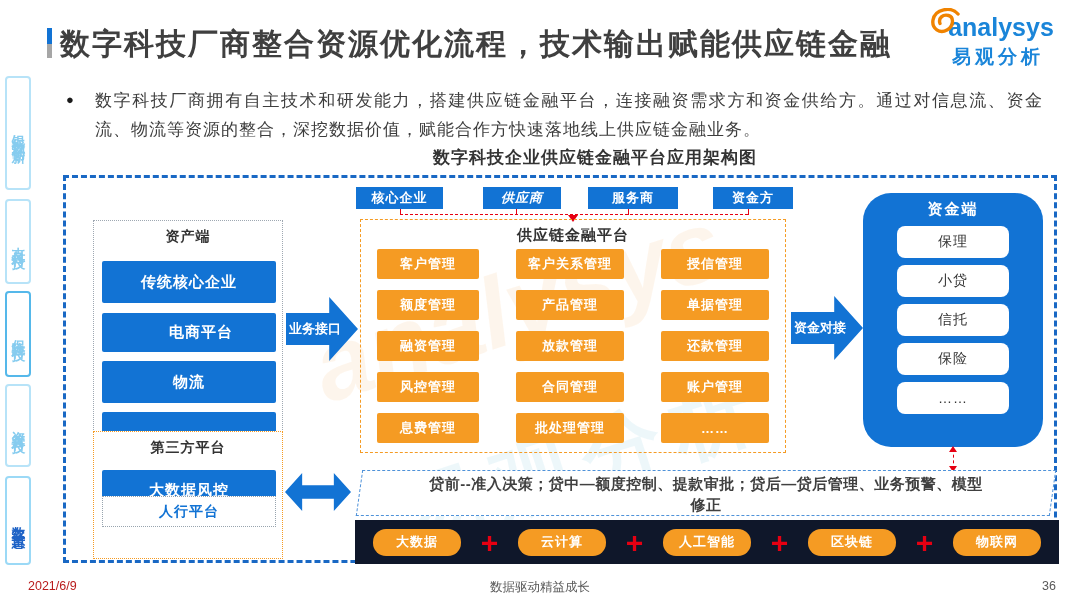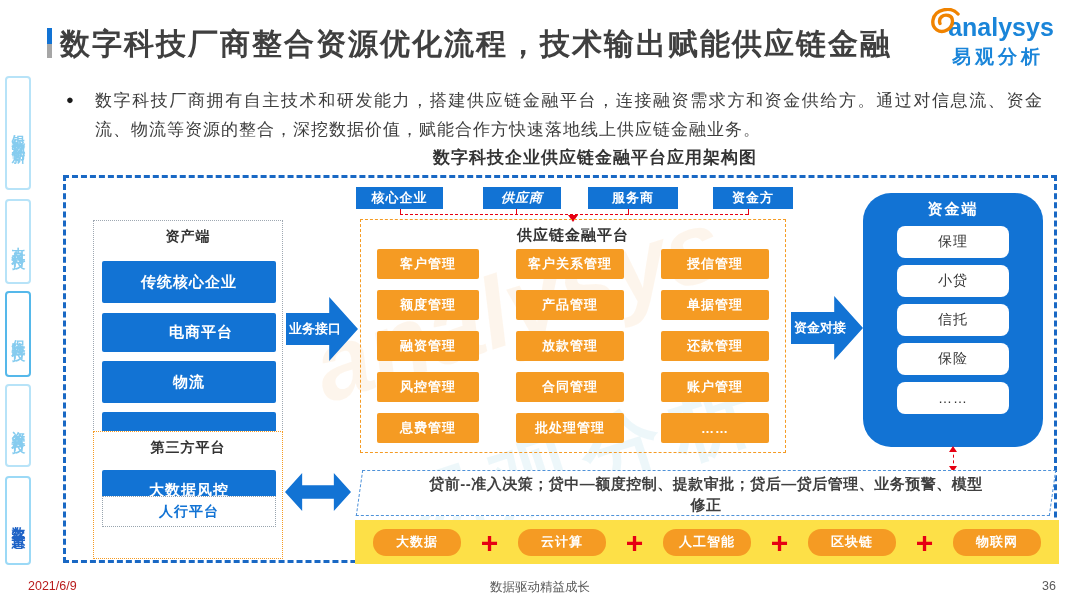--- a/index.html
+++ b/index.html
@@ -116,21 +116,21 @@
 
   
   .trap { left:293px; top:292px; width:694px; height:46px; }
   .trap-bg { inset:0; background:#fff; border:1.5px dashed #4f92d9;
     transform:skewX(-8deg); }
   .trap-text { inset:0; display:flex; align-items:flex-end; justify-content:center; }
   .trap-text span { position:static; display:block; max-width:565px; text-align:center;
     font-size:15px; font-weight:bold; color:#404040; line-height:1.45; letter-spacing:0.5px; }
 
   
-  .tech-band { left:289px; top:342px; width:704px; height:44px; background:#fde047;
+  .tech-band { left:289px; top:342px; width:704px; height:44px; background:#0f172a;
     display:flex; align-items:center; justify-content:space-between; padding:0 18px; }
   .tech-pill { position:static; min-width:88px; height:27px; background:#f59b23;
     border-radius:13px; color:#fff; font-weight:bold; font-size:13px;
     display:flex; align-items:center; justify-content:center; letter-spacing:1px; }
   .tech-plus { position:static; color:#e60012; font-size:30px; font-weight:bold;
     line-height:27px; }
 
   
   .footer-date { left:28px; top:579px; font-size:12.5px; color:#b91c1c; }
   .footer-slogan { left:0; right:0; top:579px; text-align:center; font-size:12.5px; color:#595959; }

